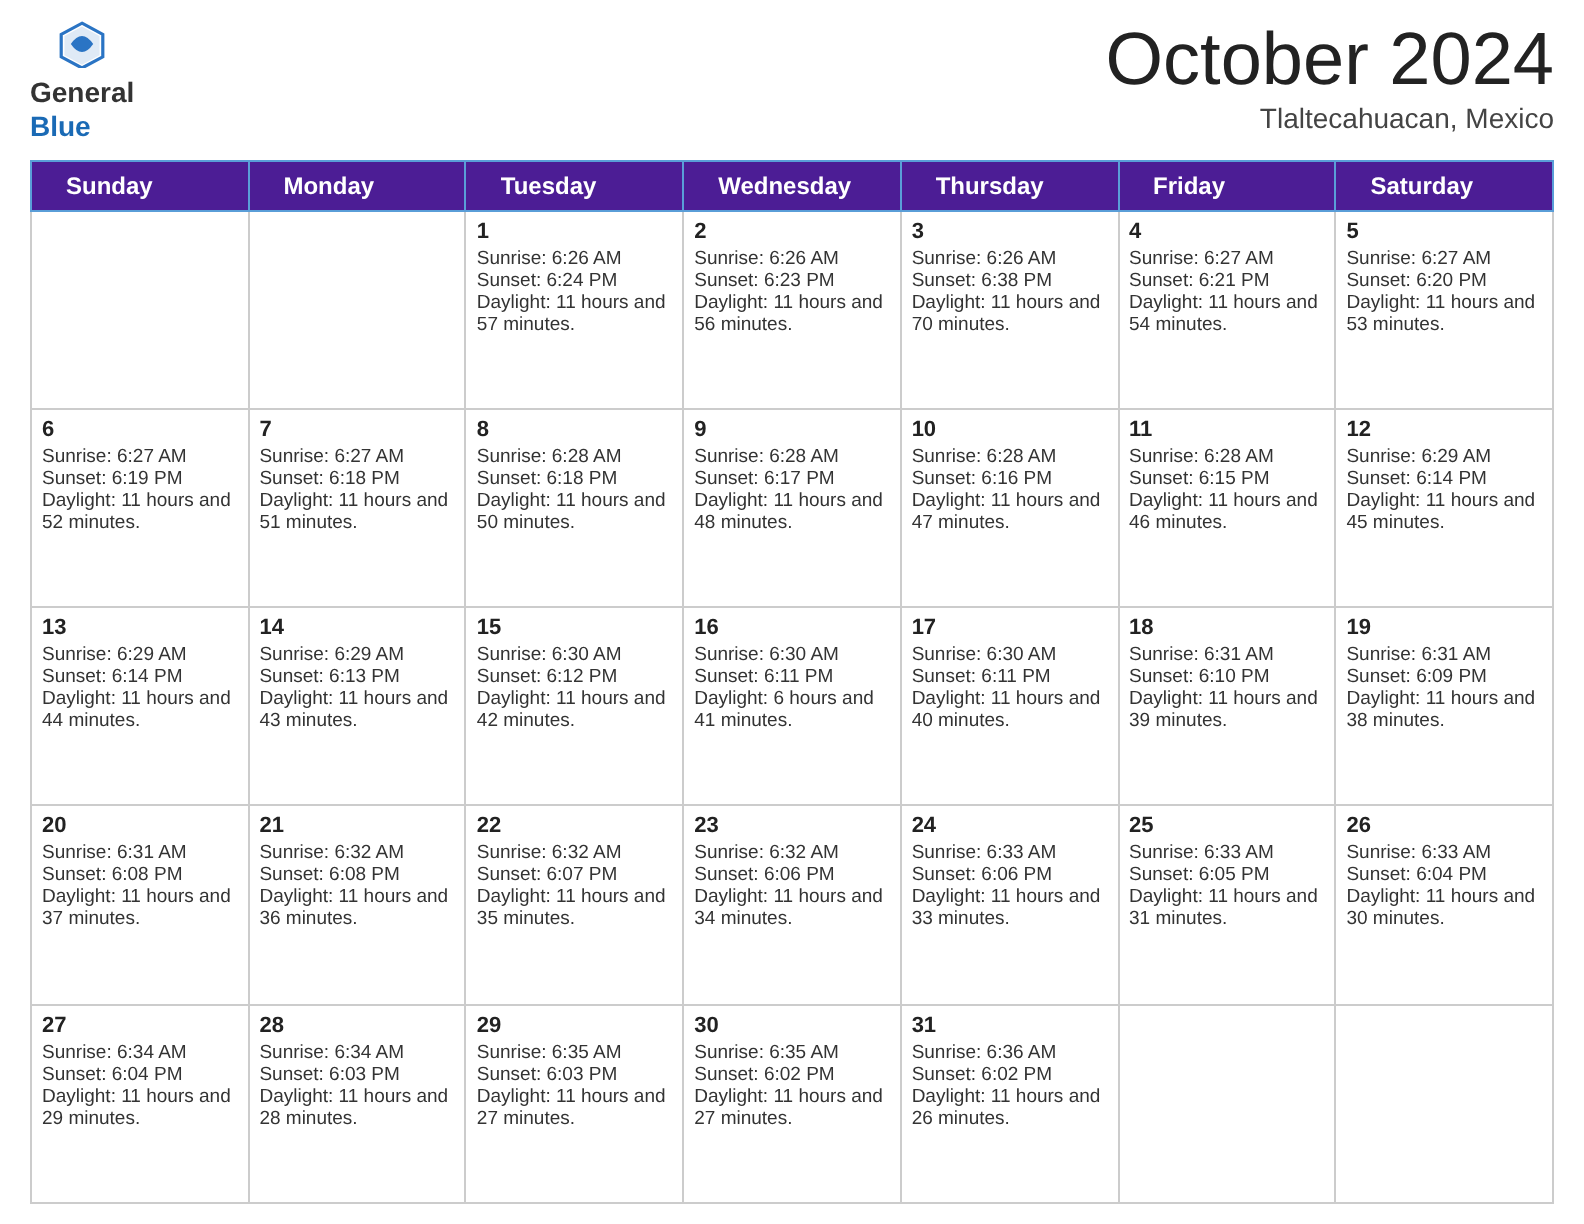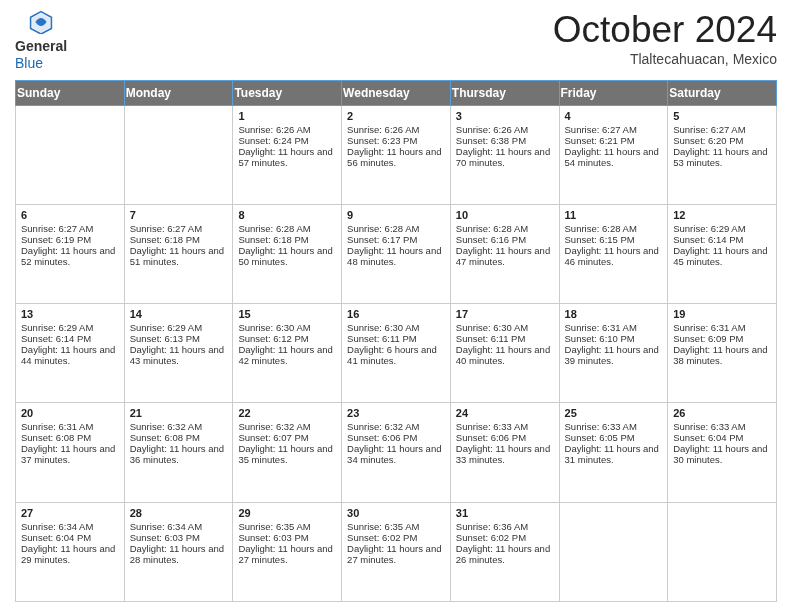--- a/index.html
+++ b/index.html
@@ -32,21 +32,21 @@
     .logo-text {
       font-size: 14px;
       line-height: 1.2;
     }
     .logo-general {
       color: #333;
       font-weight: bold;
     }
     .logo-blue {
       color: #1a6ab5;
-      font-weight: normal;
+      font-weight: bold;
     }
     .logo-icon {
       width: 24px;
       height: 24px;
     }
     .title-block {
       text-align: right;
     }
     .month-title {
       font-size: 37px;
@@ -57,25 +57,25 @@
     .location {
       font-size: 14px;
       color: #444;
     }
     .calendar-table {
       width: 100%;
       border-collapse: collapse;
       flex: 1;
     }
     .calendar-table th {
-      background-color: #737373;
+      background-color: #4c1d95;
       color: #fff;
       font-size: 12px;
       font-weight: bold;
-      padding: 5px 1px;
+      padding: 5px 17px;
       text-align: left;
       border: 1px solid #5a9ed8;
     }
     .calendar-table td {
       border: 1px solid #ccc;
       vertical-align: top;
       padding: 4px 5px;
       font-size: 9.5px;
       color: #333;
       width: calc(100% / 7);

